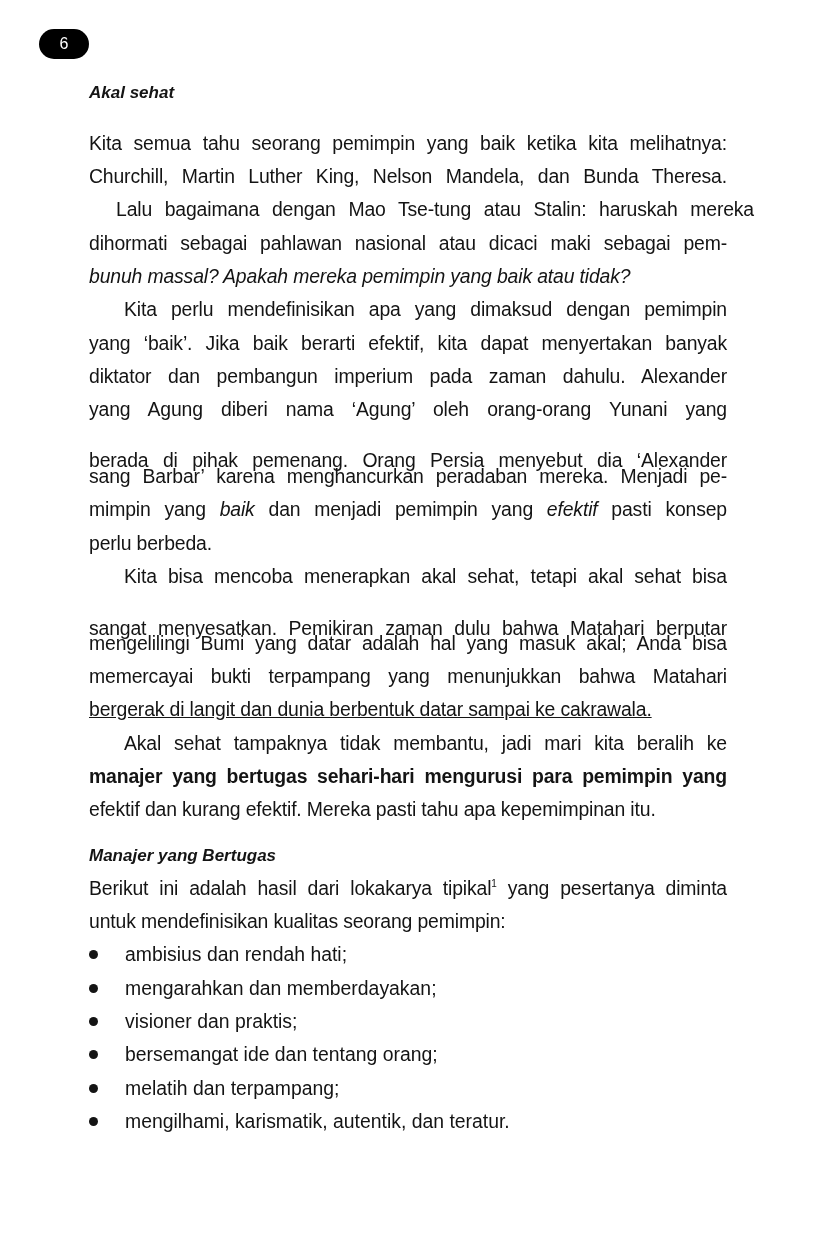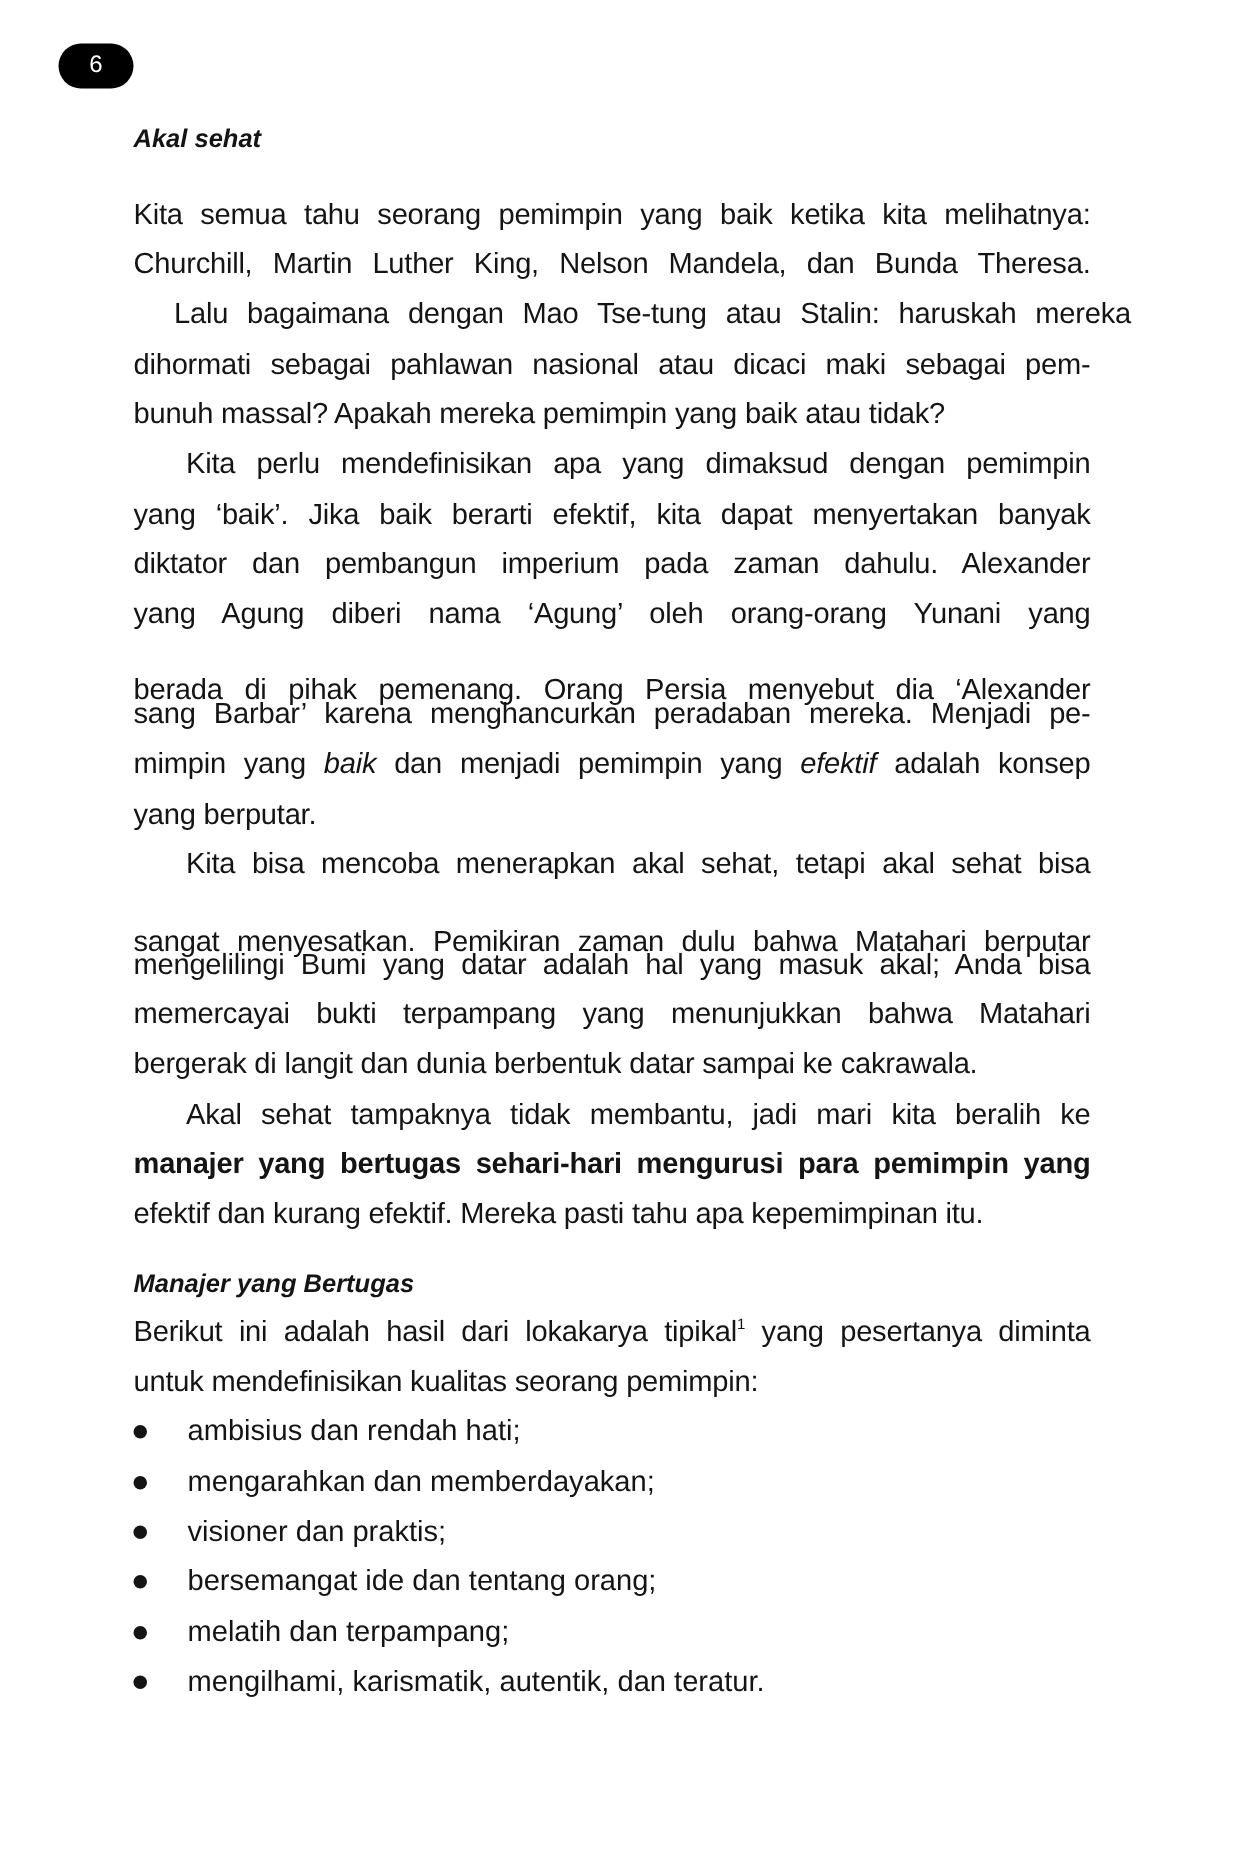--- a/index.html
+++ b/index.html
@@ -100,36 +100,36 @@
 </div>
 
 <div class="content">
 
   <div class="heading" style="top:82px;">Akal sehat</div>
 
   <div class="line" style="top:130px;">Kita semua tahu seorang pemimpin yang baik ketika kita melihatnya:</div>
   <div class="line" style="top:163px;">Churchill, Martin Luther King, Nelson Mandela, dan Bunda Theresa.</div>
   <div class="line" style="top:196px;margin-left:27px;">Lalu bagaimana dengan Mao Tse-tung atau Stalin: haruskah mereka</div>
   <div class="line" style="top:230px;">dihormati sebagai pahlawan nasional atau dicaci maki sebagai pem-</div>
-  <div class="line last" style="top:263px;">bunuh massal? Apakah mereka pemimpin yang baik atau tidak?</div>
+  <div class="line last" style="top:263px;font-style:italic;">bunuh massal? Apakah mereka pemimpin yang baik atau tidak?</div>
 
   <div class="line indent" style="top:296px;">Kita perlu mendefinisikan apa yang dimaksud dengan pemimpin</div>
   <div class="line" style="top:330px;">yang ‘baik’. Jika baik berarti efektif, kita dapat menyertakan banyak</div>
   <div class="line" style="top:363px;">diktator dan pembangun imperium pada zaman dahulu. Alexander</div>
   <div class="line" style="top:396px;">yang Agung diberi nama ‘Agung’ oleh orang-orang Yunani yang</div>
   <div class="line" style="top:447px;">berada di pihak pemenang. Orang Persia menyebut dia ‘Alexander</div>
   <div class="line" style="top:463px;">sang Barbar’ karena menghancurkan peradaban mereka. Menjadi pe-</div>
-  <div class="line" style="top:496px;"><span>mimpin yang </span><em>baik</em><span> dan menjadi pemimpin yang </span><em>efektif</em><span> adalah konsep</span></div>
-  <div class="line last" style="top:530px;">yang berputar.</div>
+  <div class="line" style="top:496px;"><span>mimpin yang </span><em>baik</em><span> dan menjadi pemimpin yang </span><em>efektif</em><span> pasti konsep</span></div>
+  <div class="line last" style="top:530px;">perlu berbeda.</div>
 
   <div class="line indent" style="top:563px;">Kita bisa mencoba menerapkan akal sehat, tetapi akal sehat bisa</div>
   <div class="line" style="top:596px;margin-top:19px;">sangat menyesatkan. Pemikiran zaman dulu bahwa Matahari berputar</div>
   <div class="line" style="top:630px;">mengelilingi Bumi yang datar adalah hal yang masuk akal; Anda bisa</div>
   <div class="line" style="top:663px;">memercayai bukti terpampang yang menunjukkan bahwa Matahari</div>
-  <div class="line last" style="top:696px;">bergerak di langit dan dunia berbentuk datar sampai ke cakrawala.</div>
+  <div class="line last" style="top:696px;text-decoration:underline;">bergerak di langit dan dunia berbentuk datar sampai ke cakrawala.</div>
 
   <div class="line indent" style="top:730px;">Akal sehat tampaknya tidak membantu, jadi mari kita beralih ke</div>
   <div class="line" style="top:763px;font-weight:bold;">manajer yang bertugas sehari-hari mengurusi para pemimpin yang</div>
   <div class="line last" style="top:796px;">efektif dan kurang efektif. Mereka pasti tahu apa kepemimpinan itu.</div>
 
   <div class="heading" style="top:845px;text-align:right;">Manajer yang Bertugas</div>
 
   <div class="line" style="top:875px;"><span>Berikut ini adalah hasil dari lokakarya tipikal</span><sup>1</sup><span> yang pesertanya diminta</span></div>
   <div class="line last" style="top:908px;">untuk mendefinisikan kualitas seorang pemimpin:</div>
 

